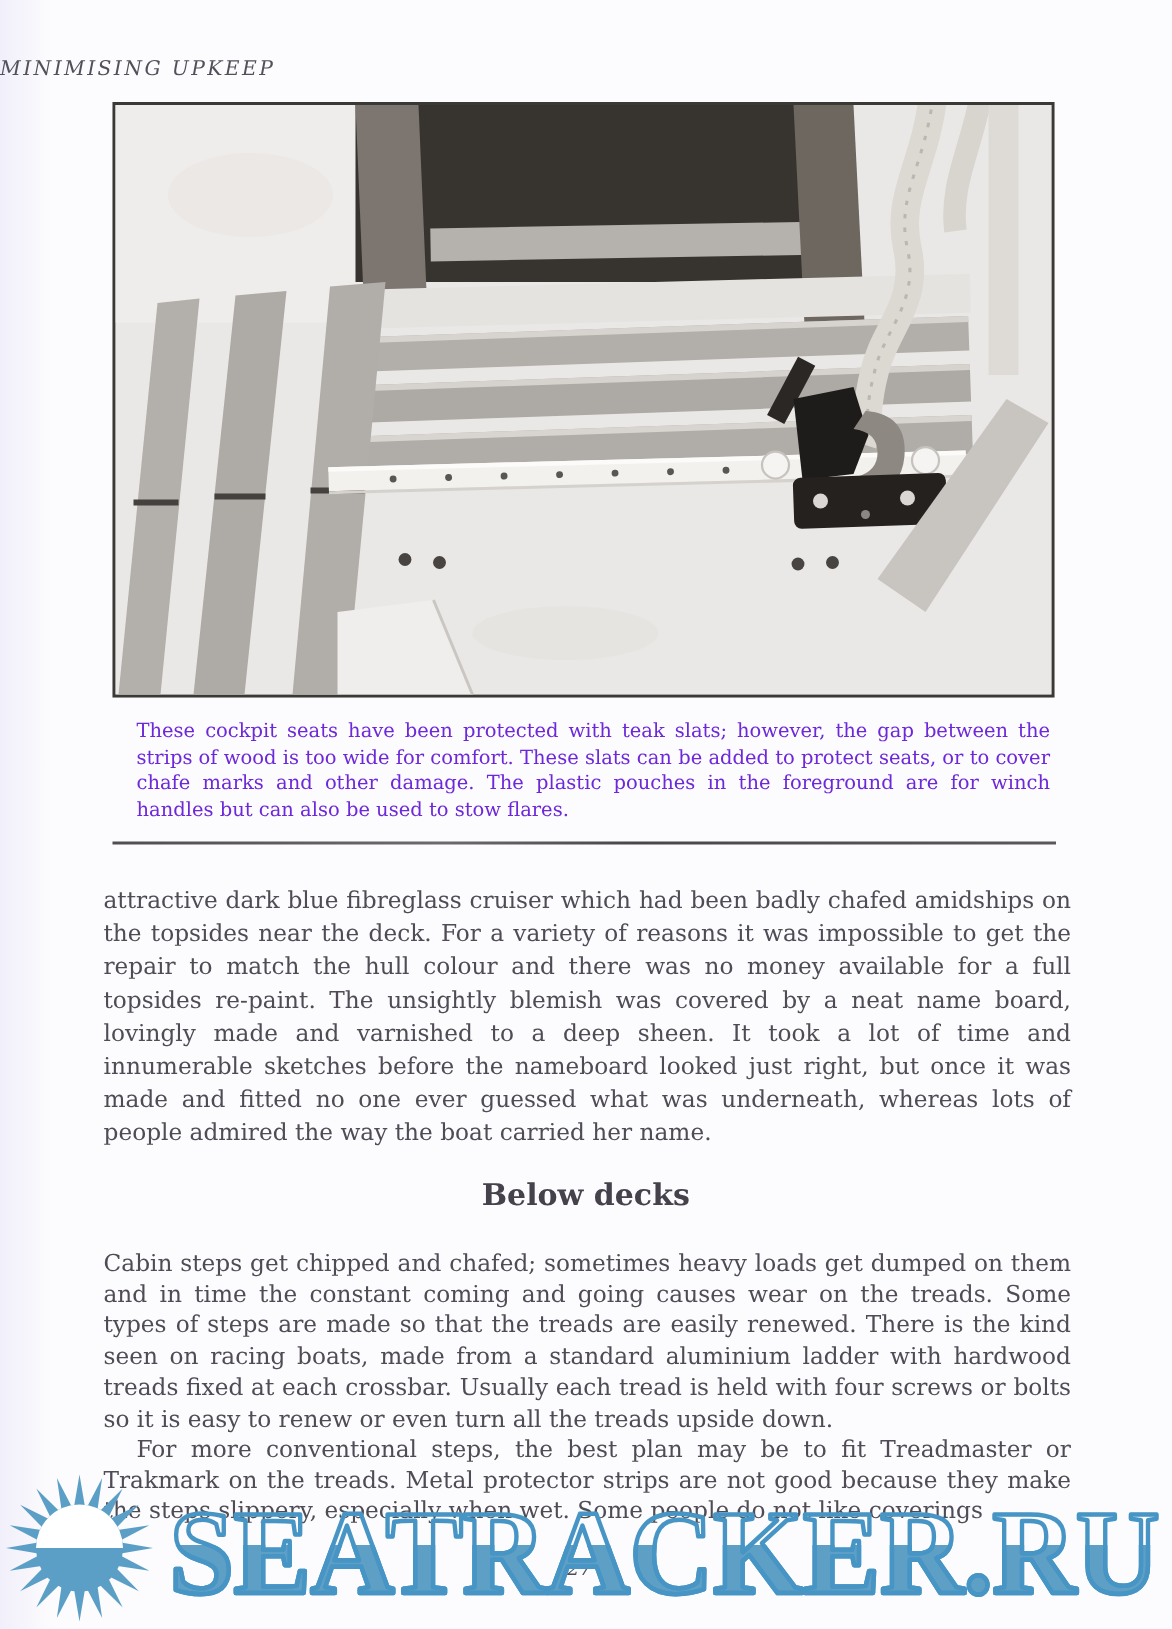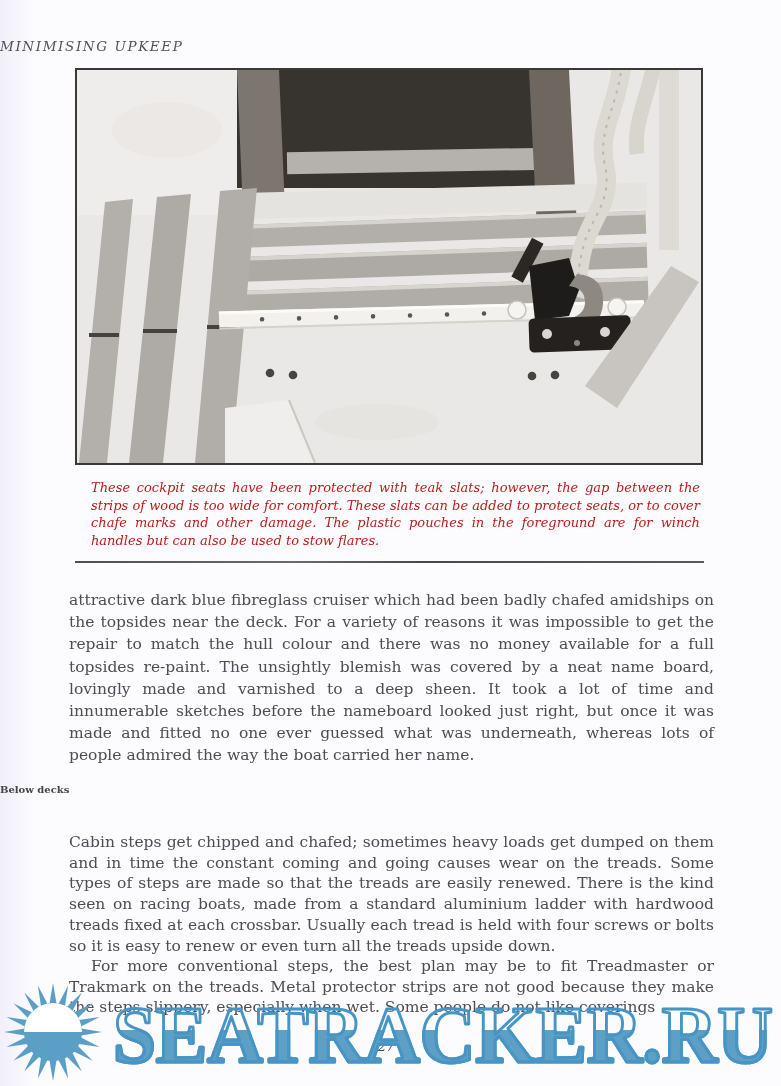--- a/index.html
+++ b/index.html
@@ -17,36 +17,36 @@
     position:absolute;left:0;right:0;top:38px;text-align:left;
     font-style:italic;font-size:13.5px;letter-spacing:1.6px;color:#53505a;
   }
   .photo-frame{
     position:absolute;left:75px;top:68px;width:624px;height:393px;
     border:2px solid #3b3936;background:#eae8e6;
   }
   .photo-svg{display:block;filter:blur(0.35px);}
   .photo-caption{
     position:absolute;left:91px;top:479px;width:609px;
-    font-size:13px;line-height:17.6px;text-align:justify;color:#b91c1c;font-style:italic;
+    font-size:13px;line-height:17.6px;text-align:justify;color:#6d28d9;
   }
   .caption-rule{
     position:absolute;left:75px;top:561px;width:629px;height:2px;
     background:linear-gradient(90deg,#514e53,#6d6a6f 35%,#4a474c 55%,#5b585d);
   }
   .body-para{
     position:absolute;left:69px;width:645px;
     font-size:15.5px;text-align:justify;color:#4f4c55;margin-top:12px;
   }
   .para-1{top:577px;line-height:22.2px;}
   .para-2{top:820px;line-height:20.7px;}
   .para-3{top:944px;line-height:20.7px;text-indent:22px;}
   .section-heading{
-    position:absolute;left:0;right:0;top:784px;
-    font-weight:bold;font-size:10px;color:#45424c;
+    position:absolute;left:0;right:0;top:784px;text-align:center;
+    font-weight:bold;font-size:20px;color:#45424c;
   }
   .page-number{
     position:absolute;left:378px;top:1008px;
     font-style:italic;font-size:13px;color:#4f4c55;margin-top:31px;
   }
   .watermark{
     position:absolute;left:0;top:980px;width:781px;height:106px;z-index:5;
   }
   .wm-text{
     font-family:"Liberation Serif", serif;font-weight:bold;

